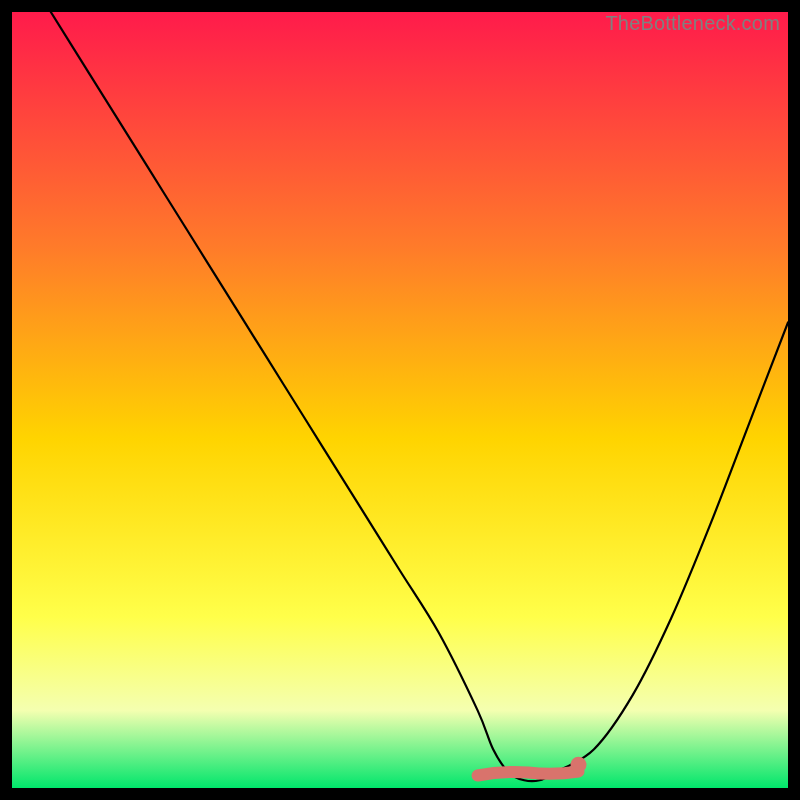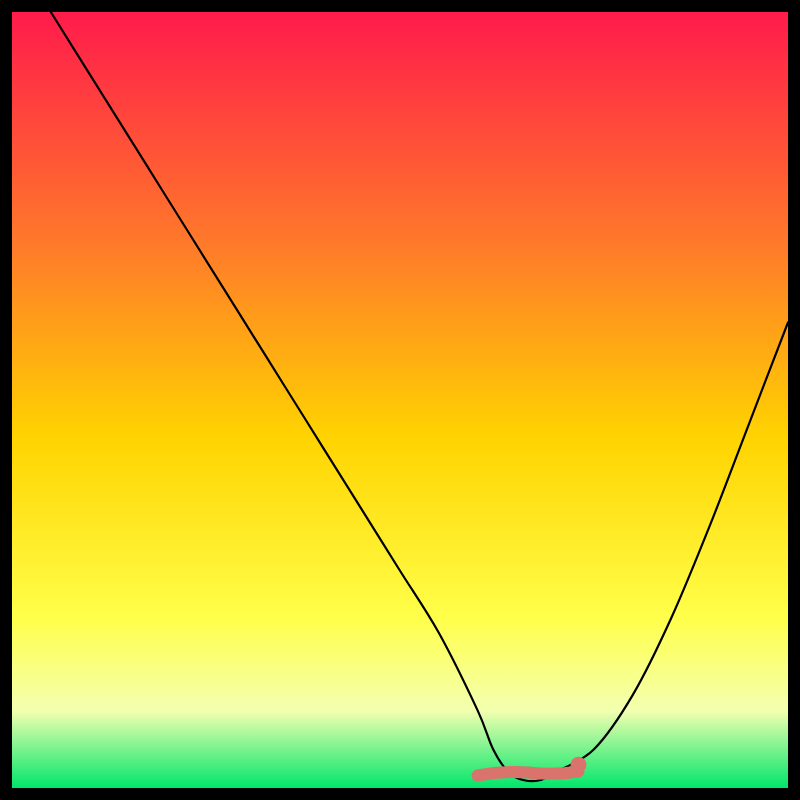--- a/index.html
+++ b/index.html
@@ -56,13 +56,14 @@
 
     <rect x="0" y="0" width="776" height="776" fill="url(#bg-grad)"></rect>
 
     <path id="curve-path" fill="none" stroke-width="2.2" stroke-linecap="round" stroke-linejoin="round" stroke="#000000" d="M 38.80 0.00 C 45.27 10.35, 64.67 41.39, 77.60 62.08 C 90.53 82.77, 103.47 103.47, 116.40 124.16 C 129.33 144.85, 142.27 165.55, 155.20 186.24 C 168.13 206.93, 181.07 227.63, 194.00 248.32 C 206.93 269.01, 219.87 289.71, 232.80 310.40 C 245.73 331.09, 258.67 351.79, 271.60 372.48 C 284.53 393.17, 297.47 413.87, 310.40 434.56 C 323.33 455.25, 336.27 475.95, 349.20 496.64 C 362.13 517.33, 375.07 538.03, 388.00 558.72 C 400.93 579.41, 413.87 597.52, 426.80 620.80 C 439.73 644.08, 456.55 679.00, 465.60 698.40 C 474.65 717.80, 475.95 726.85, 481.12 737.20 C 486.29 747.55, 491.47 755.31, 496.64 760.48 C 501.81 765.65, 506.99 766.95, 512.16 768.24 C 517.33 769.53, 522.51 769.53, 527.68 768.24 C 532.85 766.95, 534.15 765.65, 543.20 760.48 C 552.25 755.31, 569.07 750.13, 582.00 737.20 C 594.93 724.27, 607.87 704.87, 620.80 682.88 C 633.73 660.89, 646.67 633.73, 659.60 605.28 C 672.53 576.83, 685.47 544.49, 698.40 512.16 C 711.33 479.83, 724.27 444.91, 737.20 411.28 C 750.13 377.65, 769.53 327.21, 776.00 310.40"></path>
 
     <path id="flat-path" fill="none" stroke-width="12" stroke-linecap="round" stroke-linejoin="round" stroke="#d9736c" d="M 465.6 763.5 Q 490.8 758.5 516.0 760.5 Q 541.3 763.5 566.5 759.5"></path>
 
     <circle id="marker-dot" r="8" fill="#d9736c" cx="566.5" cy="752.7"></circle>
   </svg>
 
+  <div class="watermark">TheBottleneck.com</div>
 </div>
 
 </body></html>

